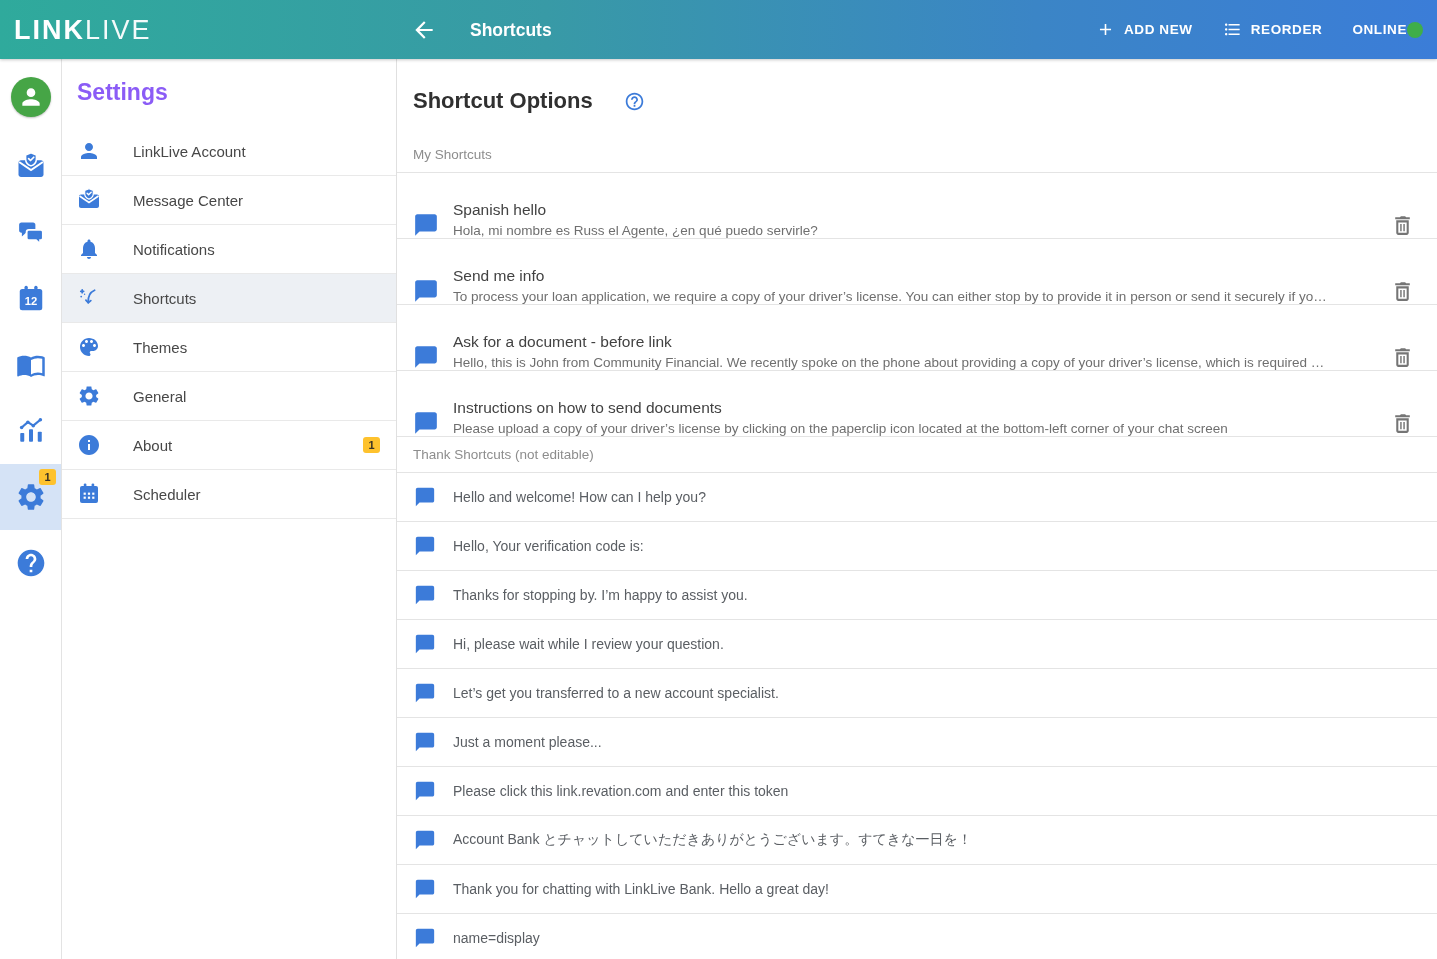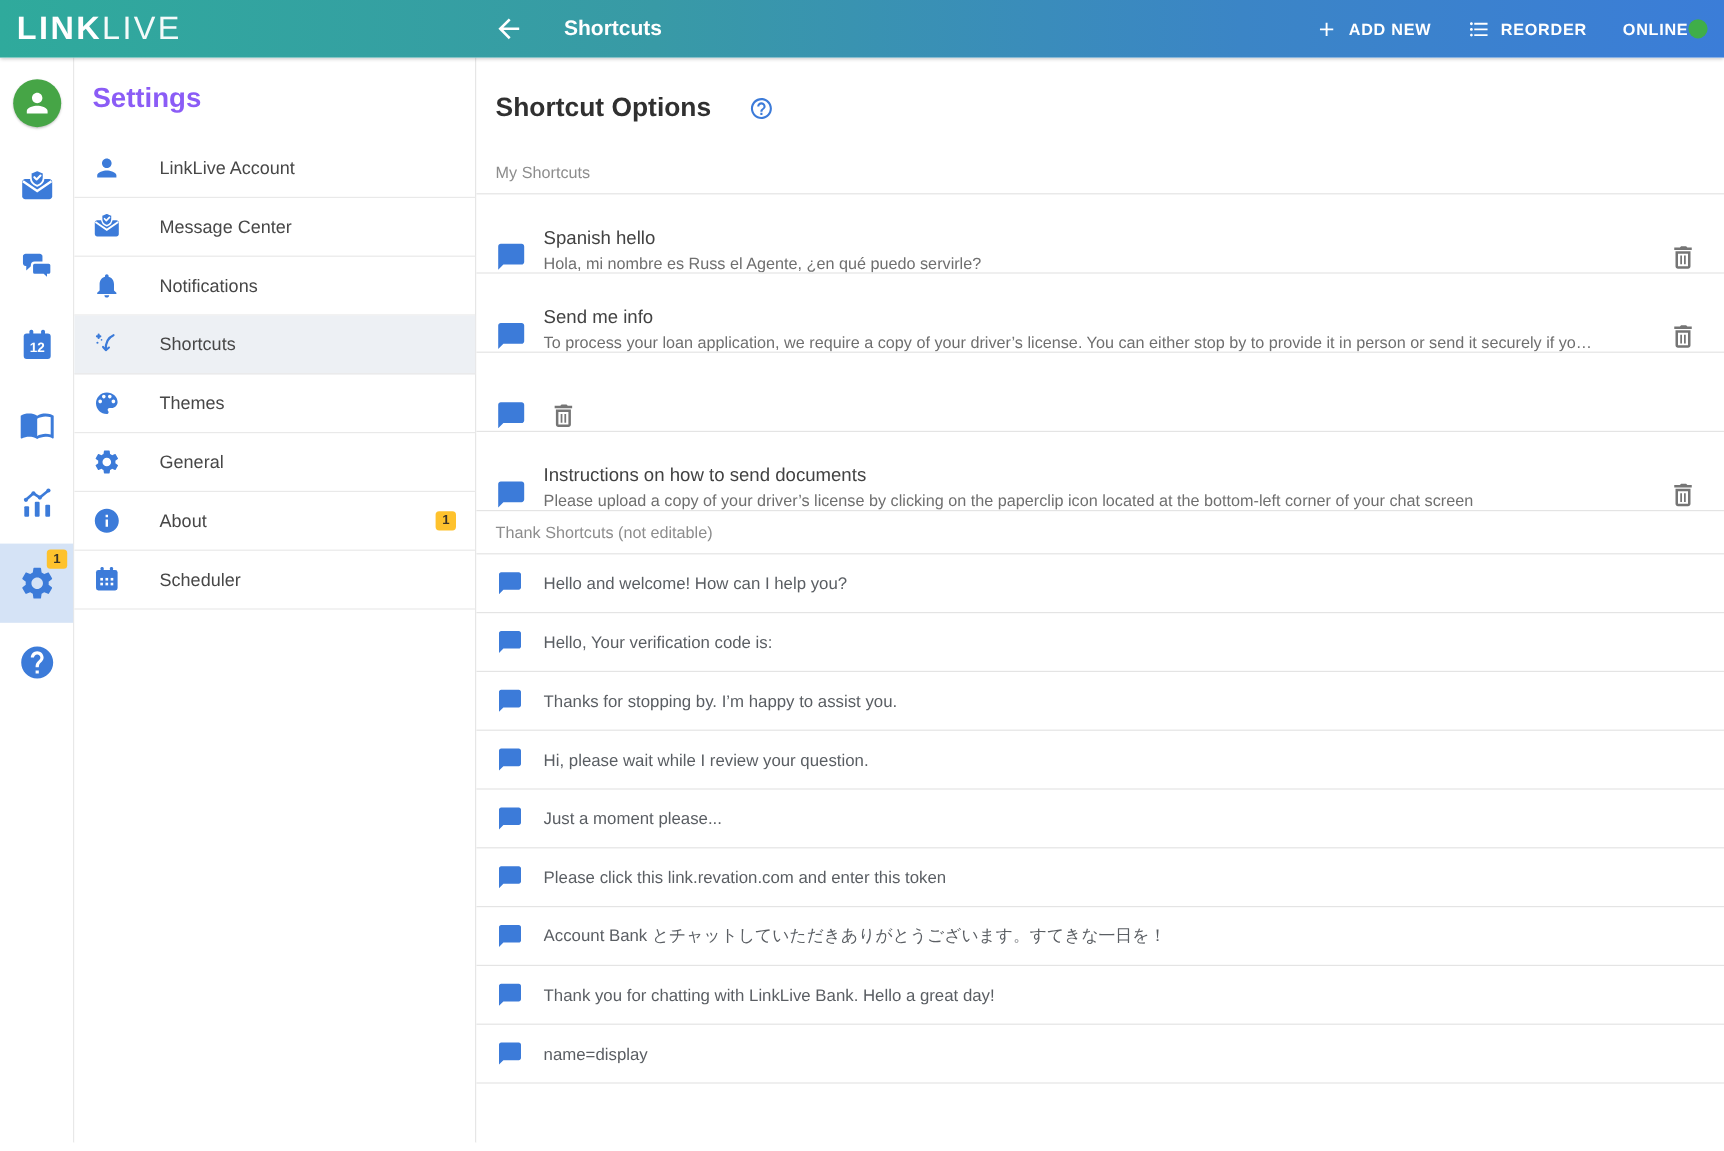--- a/index.html
+++ b/index.html
@@ -1,20 +1,20 @@
 <!DOCTYPE html>
 <html><head>
 <meta charset="utf-8">
 <style>
   * { margin:0; padding:0; box-sizing:border-box; }
   html,body { width:1437px; height:959px; overflow:hidden; background:#fff;
     font-family:"Liberation Sans", sans-serif; -webkit-font-smoothing:antialiased; }
 
   
-  .app-header{ position:relative; height:48px; width:100%;
+  .app-header{ position:relative; height:59px; width:100%;
     background:linear-gradient(90deg,#2FAA9C 0%,#389AA6 38%,#3B85C6 72%,#3B7DD8 100%);
     box-shadow:0 1px 3px rgba(0,0,0,.22); z-index:5;padding-left:36px; }
   .logo{ position:absolute; left:14px; top:50%; transform:translateY(-50%);
     color:#fff; font-size:27px; letter-spacing:2px; display:flex; align-items:center; }
   .logo-bold{ font-weight:800; }
   .logo-light{ font-weight:400; opacity:.95; }
   .back-btn{ position:absolute; left:408px; top:50%; transform:translateY(-50%);
     width:32px; height:32px; border:none; background:transparent; cursor:pointer;
     display:flex; align-items:center; justify-content:center; }
   .hdr-title{ position:absolute; left:470px; top:50%; transform:translateY(-50%);
@@ -284,20 +284,24 @@
         <svg class="ic" width="25" height="25" viewBox="0 0 24 24" fill="#757575">
             <path d="M15.5 3h-5l-1 1H5v2h14V4h-3.5l-1-1zM18 7H6v12c0 1.1.9 2 2 2h8c1.1 0 2-.9 2-2V7zm-2 2v10H8V9h8z"></path>
             <path d="M10.5 10.5v7M13.5 10.5v7" stroke="#757575" stroke-width="1.4"></path>
           </svg>
       </button>
     </div>
     <div class="shortcut-row">
       <svg class="ic" width="26" height="26" viewBox="0 0 24 24" fill="#3C7BD9">
           <path d="M20 2H4c-1.1 0-2 .9-2 2v18l4-4h14c1.1 0 2-.9 2-2V4c0-1.1-.9-2-2-2z"></path>
         </svg>
+      <div class="shortcut-text">
+        <div class="shortcut-title">Ask for a document - before link</div>
+        <div class="shortcut-desc">Hello, this is John from Community Financial. We recently spoke on the phone about providing a copy of your driver’s license, which is required …</div>
+      </div>
       <button class="trash-btn">
         <svg class="ic" width="25" height="25" viewBox="0 0 24 24" fill="#757575">
             <path d="M15.5 3h-5l-1 1H5v2h14V4h-3.5l-1-1zM18 7H6v12c0 1.1.9 2 2 2h8c1.1 0 2-.9 2-2V7zm-2 2v10H8V9h8z"></path>
             <path d="M10.5 10.5v7M13.5 10.5v7" stroke="#757575" stroke-width="1.4"></path>
           </svg>
       </button>
     </div>
     <div class="shortcut-row">
       <svg class="ic" width="26" height="26" viewBox="0 0 24 24" fill="#3C7BD9">
           <path d="M20 2H4c-1.1 0-2 .9-2 2v18l4-4h14c1.1 0 2-.9 2-2V4c0-1.1-.9-2-2-2z"></path>
@@ -337,20 +341,26 @@
     <div class="shared-row">
       <svg class="ic" width="22" height="22" viewBox="0 0 24 24" fill="#3C7BD9">
           <path d="M20 2H4c-1.1 0-2 .9-2 2v18l4-4h14c1.1 0 2-.9 2-2V4c0-1.1-.9-2-2-2z"></path>
         </svg>
       <span class="txt">Hi, please wait while I review your question.</span>
     </div>
     <div class="shared-row">
       <svg class="ic" width="22" height="22" viewBox="0 0 24 24" fill="#3C7BD9">
           <path d="M20 2H4c-1.1 0-2 .9-2 2v18l4-4h14c1.1 0 2-.9 2-2V4c0-1.1-.9-2-2-2z"></path>
         </svg>
+      <span class="txt">Let’s get you transferred to a new account specialist.</span>
+    </div>
+    <div class="shared-row">
+      <svg class="ic" width="22" height="22" viewBox="0 0 24 24" fill="#3C7BD9">
+          <path d="M20 2H4c-1.1 0-2 .9-2 2v18l4-4h14c1.1 0 2-.9 2-2V4c0-1.1-.9-2-2-2z"></path>
+        </svg>
       <span class="txt">Just a moment please...</span>
     </div>
     <div class="shared-row">
       <svg class="ic" width="22" height="22" viewBox="0 0 24 24" fill="#3C7BD9">
           <path d="M20 2H4c-1.1 0-2 .9-2 2v18l4-4h14c1.1 0 2-.9 2-2V4c0-1.1-.9-2-2-2z"></path>
         </svg>
       <span class="txt">Please click this link.revation.com and enter this token</span>
     </div>
     <div class="shared-row">
       <svg class="ic" width="22" height="22" viewBox="0 0 24 24" fill="#3C7BD9">

